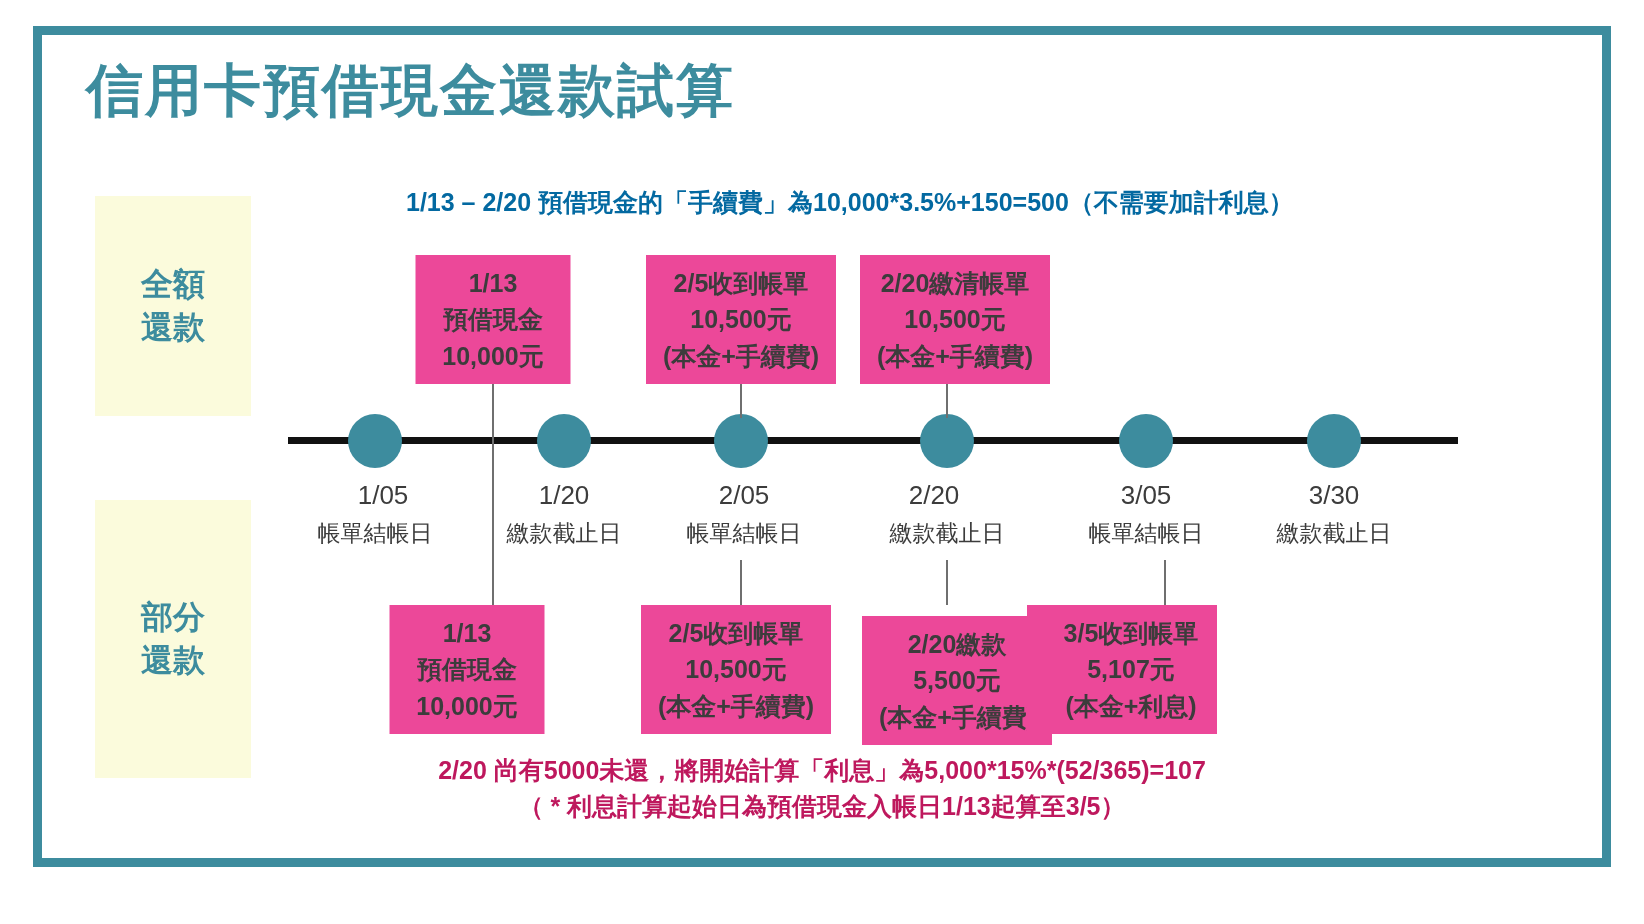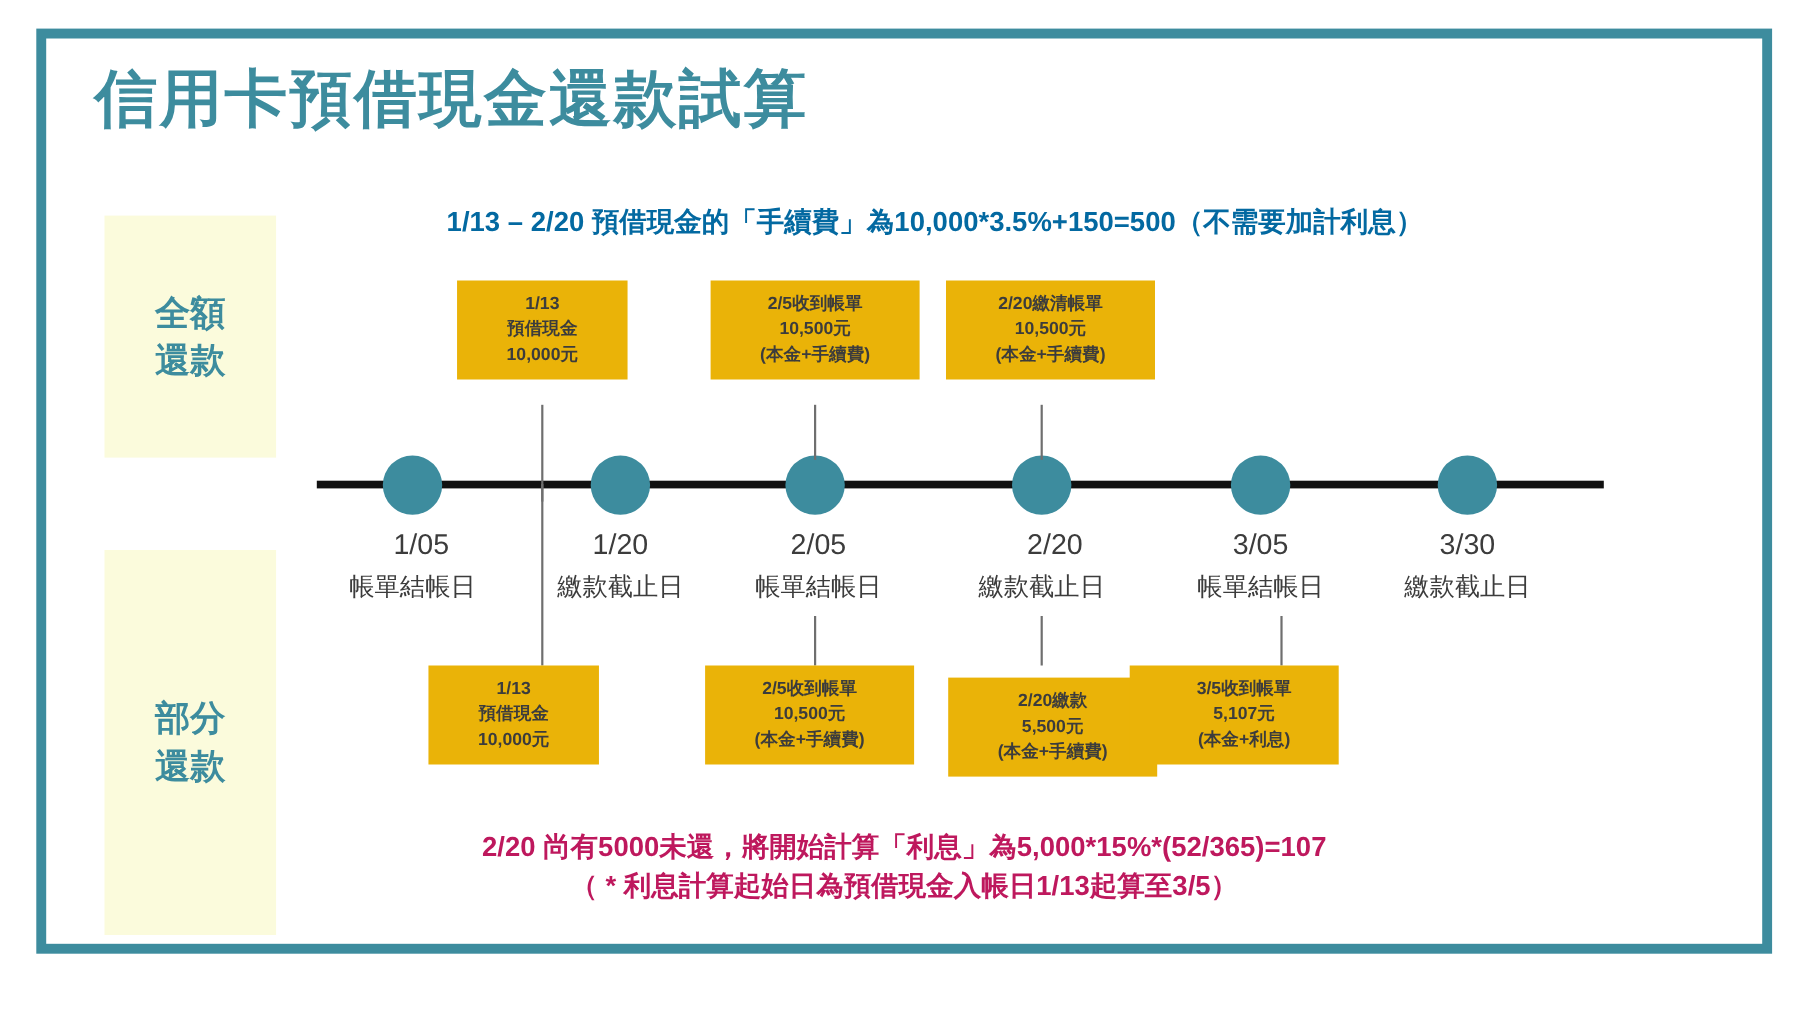--- a/index.html
+++ b/index.html
@@ -69,21 +69,21 @@
   .side-label.full {
     left: 95px;
     top: 196px;
     width: 156px;
     height: 220px;
   }
   .side-label.partial {
     left: 95px;
     top: 500px;
     width: 156px;
-    height: 350px;
+    height: 278px;
   }
   
   .timeline-line {
     position: absolute;
     left: 288px;
     top: 437px;
     width: 1170px;
     height: 7px;
     background: #111111;
   }
@@ -111,23 +111,23 @@
     transform: translateX(-50%);
     top: 518px;
     font-size: 23px;
     color: #3c3c3c;
     text-align: center;
     white-space: nowrap;
   }
   
   .callout {
     position: absolute;
-    background: #eab308;
+    background: #ec4899;
     color: #3c3c3c;
-    font-size: 16px;
+    font-size: 25px;
     font-weight: bold;
     line-height: 1.45;
     text-align: center;
     padding: 10px 14px;
     box-sizing: border-box;
     transform: translateX(-50%);
     white-space: nowrap;
   }
   .callout .ln { display: block; }
   
@@ -176,21 +176,21 @@
   <div class="node" style="left:375px"></div>
   <div class="node" style="left:564px"></div>
   <div class="node" style="left:741px"></div>
   <div class="node" style="left:947px"></div>
   <div class="node" style="left:1146px"></div>
   <div class="node" style="left:1334px"></div>
 
   <div class="node-date" style="left:383px">1/05</div>
   <div class="node-date" style="left:564px">1/20</div>
   <div class="node-date" style="left:744px">2/05</div>
-  <div class="node-date" style="left:959px">2/20</div>
+  <div class="node-date" style="left:934px">2/20</div>
   <div class="node-date" style="left:1146px">3/05</div>
   <div class="node-date" style="left:1334px">3/30</div>
 
   <div class="node-sub" style="left:375px">帳單結帳日</div>
   <div class="node-sub" style="left:564px">繳款截止日</div>
   <div class="node-sub" style="left:744px">帳單結帳日</div>
   <div class="node-sub" style="left:947px">繳款截止日</div>
   <div class="node-sub" style="left:1146px">帳單結帳日</div>
   <div class="node-sub" style="left:1334px">繳款截止日</div>
 

